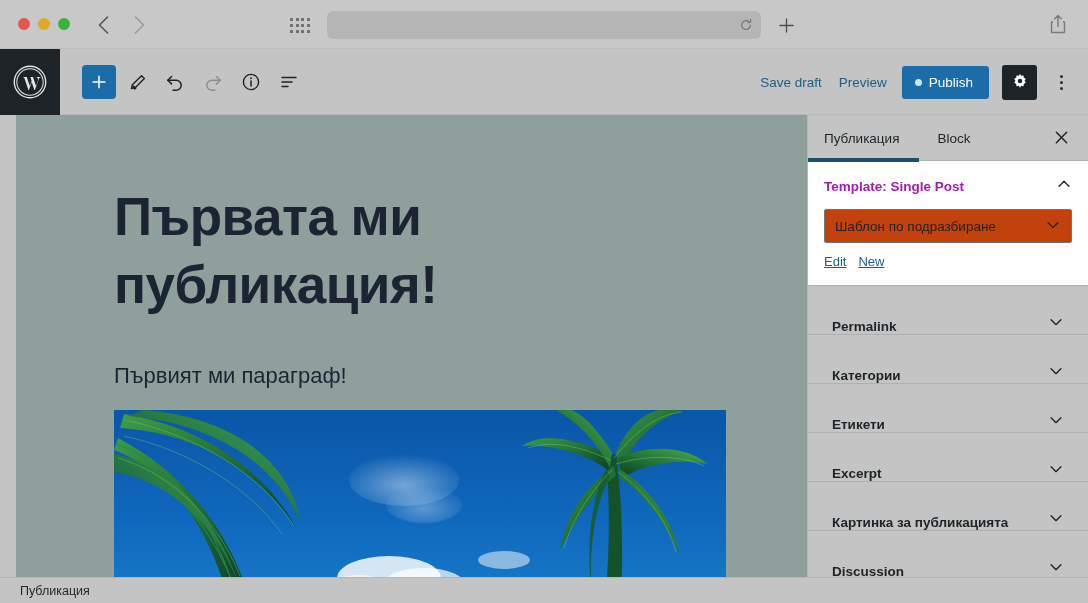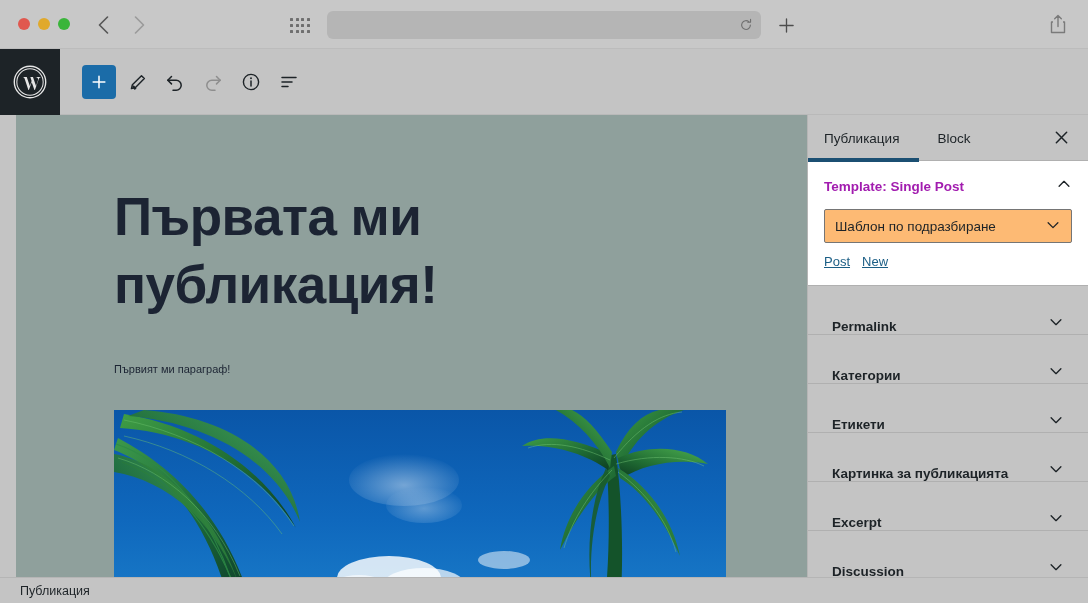--- a/index.html
+++ b/index.html
@@ -120,21 +120,21 @@
     position: absolute; left: 16px; top: 115px; width: 807px; height: 462px;
     background: #8fa09c; overflow: hidden;
   }
   .post-title {
     position: absolute; left: 98px; top: 68px; width: 600px;
     font-size: 53px; line-height: 1.28; font-weight: 700;
     color: #1c2433; letter-spacing: -0.5px;
   }
   .post-paragraph {
     position: absolute; left: 98px; top: 248px;
-    font-size: 11px; color: #1c2433;
+    font-size: 22px; color: #1c2433;
   }
   .post-image {
     position: absolute; left: 98px; top: 295px; width: 612px; height: 167px;
     overflow: hidden;
   }
   .post-image svg { display: block; width: 612px; height: 200px; }
 
   
   .sidebar {
     position: absolute; left: 807px; top: 115px; width: 281px; height: 462px;
@@ -163,21 +163,21 @@
   .template-panel {
     background: #ffffff; padding: 15px 16px 16px 16px;
     border-bottom: 1px solid #b0b0b0;
   }
   .template-head {
     display: flex; align-items: center; justify-content: space-between;
     cursor: pointer; margin-bottom: 13px;
   }
   .template-head-label { font-size: 13.5px; font-weight: 600; color: #a21caf; }
   .template-select {
-    width: 100%; height: 34px; background: #fdba74;
+    width: 100%; height: 34px; background: #c2410c;
     border: 1px solid #757575; border-radius: 2px;
     display: flex; align-items: center; justify-content: space-between;
     padding: 0 10px; font-size: 13.5px; color: #1d2327; cursor: pointer;
   }
   .template-links {
     margin-top: 11px; display: flex; gap: 12px;
   }
   .template-links a {
     font-size: 13px; color: #1b5e85; text-decoration: underline; cursor: pointer;
   }
@@ -323,20 +323,41 @@
 
       <button class="tb-btn">
         <span>
           <svg width="20" height="20" viewBox="0 0 20 20" fill="none">
             <path d="M3 5.5h14M3 10h10M3 14.5h6" stroke="#1d2327" stroke-width="1.5" stroke-linecap="round"></path>
           </svg>
         </span>
       </button>
     </div>
 
+    <div class="toolbar-right">
+      <button class="link-btn">Save draft</button>
+      <button class="link-btn">Preview</button>
+      <button class="publish-btn">
+        <span class="publish-dot"></span>
+        <span>Publish</span>
+      </button>
+      <button class="gear-btn">
+        <span>
+          <svg width="18" height="18" viewBox="0 0 20 20" fill="none">
+            <path d="M10 2.2l1.4 2.1 2.5-.4.3 2.5 2.2 1.2-1.3 2.2 1.3 2.2-2.2 1.2-.3 2.5-2.5-.4L10 17.4l-1.4-2.1-2.5.4-.3-2.5-2.2-1.2 1.3-2.2-1.3-2.2 2.2-1.2.3-2.5 2.5.4L10 2.2z" fill="#ffffff"></path>
+            <circle cx="10" cy="10" r="2.5" fill="#1d2327"></circle>
+          </svg>
+        </span>
+      </button>
+      <button class="kebab-btn">
+        <i></i>
+          <i></i>
+          <i></i>
+      </button>
+    </div>
   </div>
 
   <div class="editor-canvas">
     <h1 class="post-title">Първата ми публикация!</h1>
     <p class="post-paragraph">Първият ми параграф!</p>
 
     <div class="post-image">
       <svg viewBox="0 0 612 200" preserveAspectRatio="xMidYMid slice">
         <defs>
           <linearGradient id="sky" x1="0" y1="0" x2="0" y2="1">
@@ -437,21 +458,21 @@
       <div class="template-select">
         <span>Шаблон по подразбиране</span>
         <span class="chev">
           <svg width="16" height="16" viewBox="0 0 18 18" fill="none">
             <path d="M3.5 6.5L9 12l5.5-5.5" stroke="#1d2327" stroke-width="1.4" stroke-linecap="round" stroke-linejoin="round"></path>
           </svg>
         </span>
       </div>
 
       <div class="template-links">
-        <a>Post</a>
+        <a>Edit</a>
         <a>New</a>
       </div>
     </div>
 
     <div class="panel-row">
       <span class="panel-row-label">Permalink</span>
       <span class="chev">
         <svg width="16" height="16" viewBox="0 0 18 18" fill="none">
             <path d="M3.5 6.5L9 12l5.5-5.5" stroke="#1d2327" stroke-width="1.5" stroke-linecap="round" stroke-linejoin="round"></path>
           </svg>
@@ -470,30 +491,30 @@
     <div class="panel-row">
       <span class="panel-row-label">Етикети</span>
       <span class="chev">
         <svg width="16" height="16" viewBox="0 0 18 18" fill="none">
             <path d="M3.5 6.5L9 12l5.5-5.5" stroke="#1d2327" stroke-width="1.5" stroke-linecap="round" stroke-linejoin="round"></path>
           </svg>
       </span>
     </div>
 
     <div class="panel-row">
-      <span class="panel-row-label">Картинка за публикацията</span>
+      <span class="panel-row-label">Excerpt</span>
       <span class="chev">
         <svg width="16" height="16" viewBox="0 0 18 18" fill="none">
             <path d="M3.5 6.5L9 12l5.5-5.5" stroke="#1d2327" stroke-width="1.5" stroke-linecap="round" stroke-linejoin="round"></path>
           </svg>
       </span>
     </div>
 
     <div class="panel-row">
-      <span class="panel-row-label">Excerpt</span>
+      <span class="panel-row-label">Картинка за публикацията</span>
       <span class="chev">
         <svg width="16" height="16" viewBox="0 0 18 18" fill="none">
             <path d="M3.5 6.5L9 12l5.5-5.5" stroke="#1d2327" stroke-width="1.5" stroke-linecap="round" stroke-linejoin="round"></path>
           </svg>
       </span>
     </div>
 
     <div class="panel-row">
       <span class="panel-row-label">Discussion</span>
       <span class="chev">

